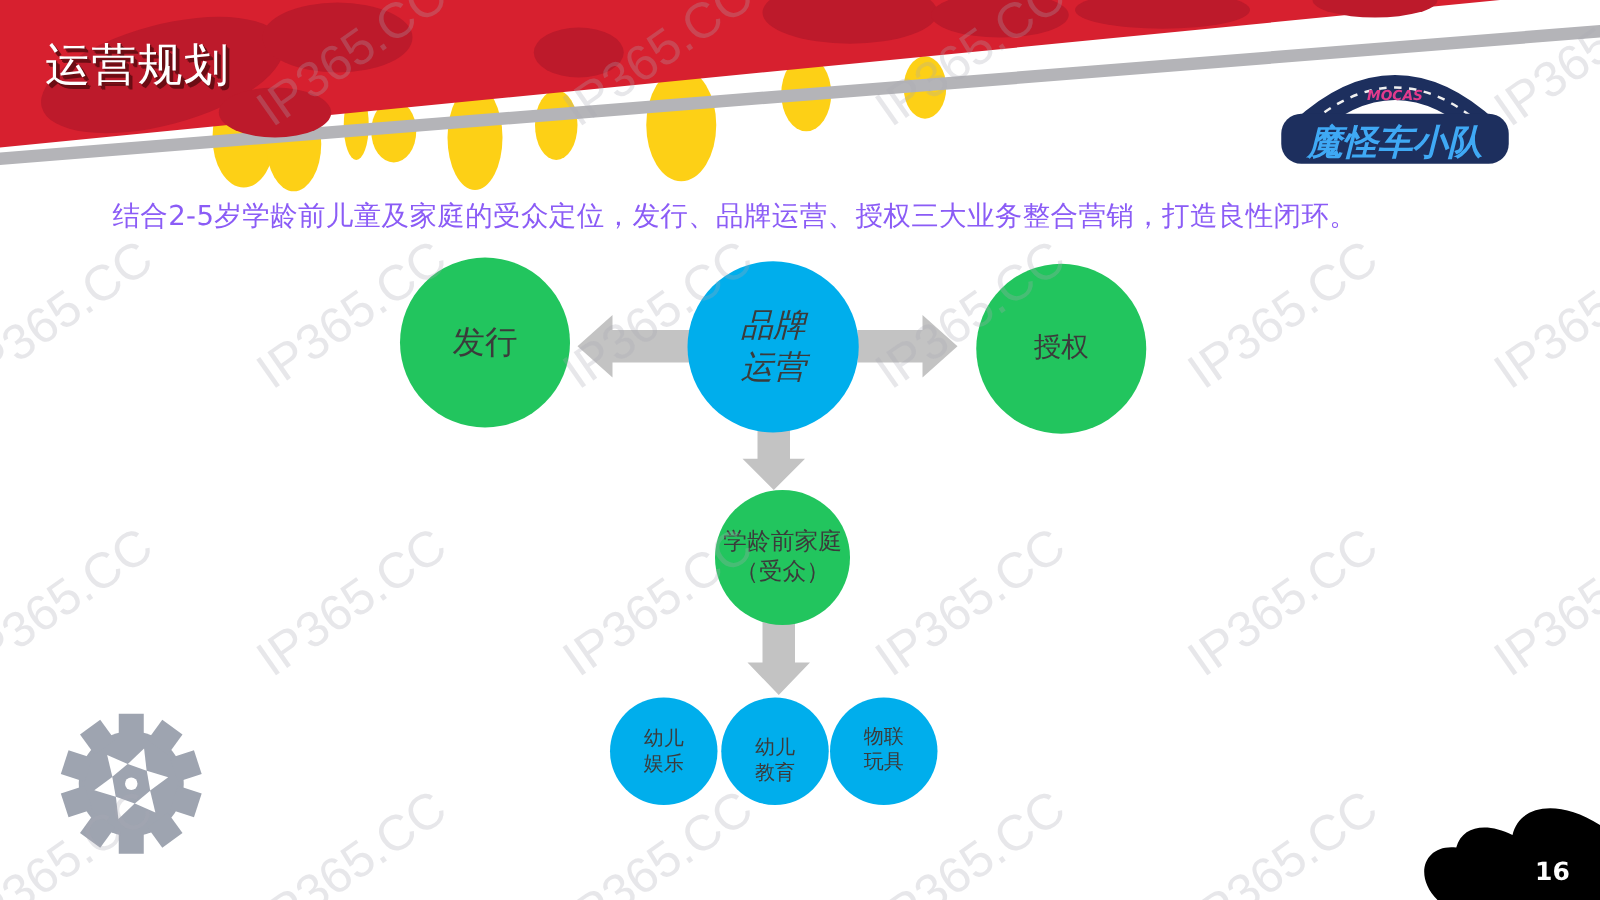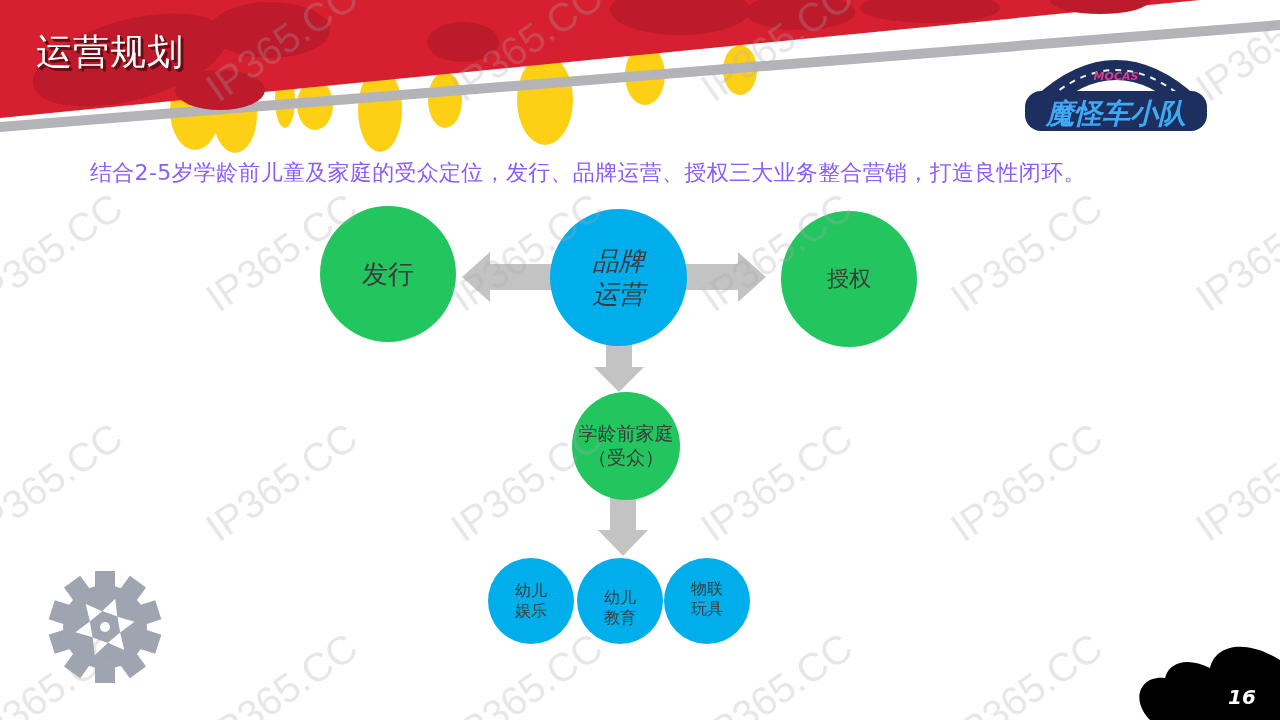--- a/index.html
+++ b/index.html
@@ -16,21 +16,21 @@
   .c-shouquan{left:781px;top:211px;width:136px;height:136px;font-size:22px;}
   .c-pinpai{left:550px;top:209px;width:137px;height:137px;font-size:26px;font-style:italic;}
   .c-audience{left:572px;top:392px;width:108px;height:108px;font-size:19px;}
   .c-small{width:86px;height:86px;font-size:16px;top:558px;}
   .c-s1{left:488px;}
   .c-s2{left:577px;}
   .c-s3{left:664px;text-align:right;}
   .arrows{left:0;top:0;}
   .gear{left:48px;top:570px;}
   .blob{left:1130px;top:630px;}
-  .page-num{left:1228px;top:685px;font-size:20px;font-weight:bold;color:#ffffff;font-style:italic;}
+  .page-num{left:1228px;top:685px;font-size:20px;font-weight:bold;color:#ffffff;}
   .logo{left:1021px;top:45px;font-style:italic;}
   .watermark{position:absolute;font-size:40px;color:rgba(170,170,180,0.28);transform:rotate(-35deg);white-space:nowrap;font-family:"Liberation Sans",sans-serif;pointer-events:none;}
 </style>
 </head>
 <body>
 
 <svg class="abs header-svg" width="1280" height="160" viewBox="0 0 1280 160">
 
   <g fill="#fdd016">
     <ellipse cx="195" cy="110" rx="25" ry="40"></ellipse>

